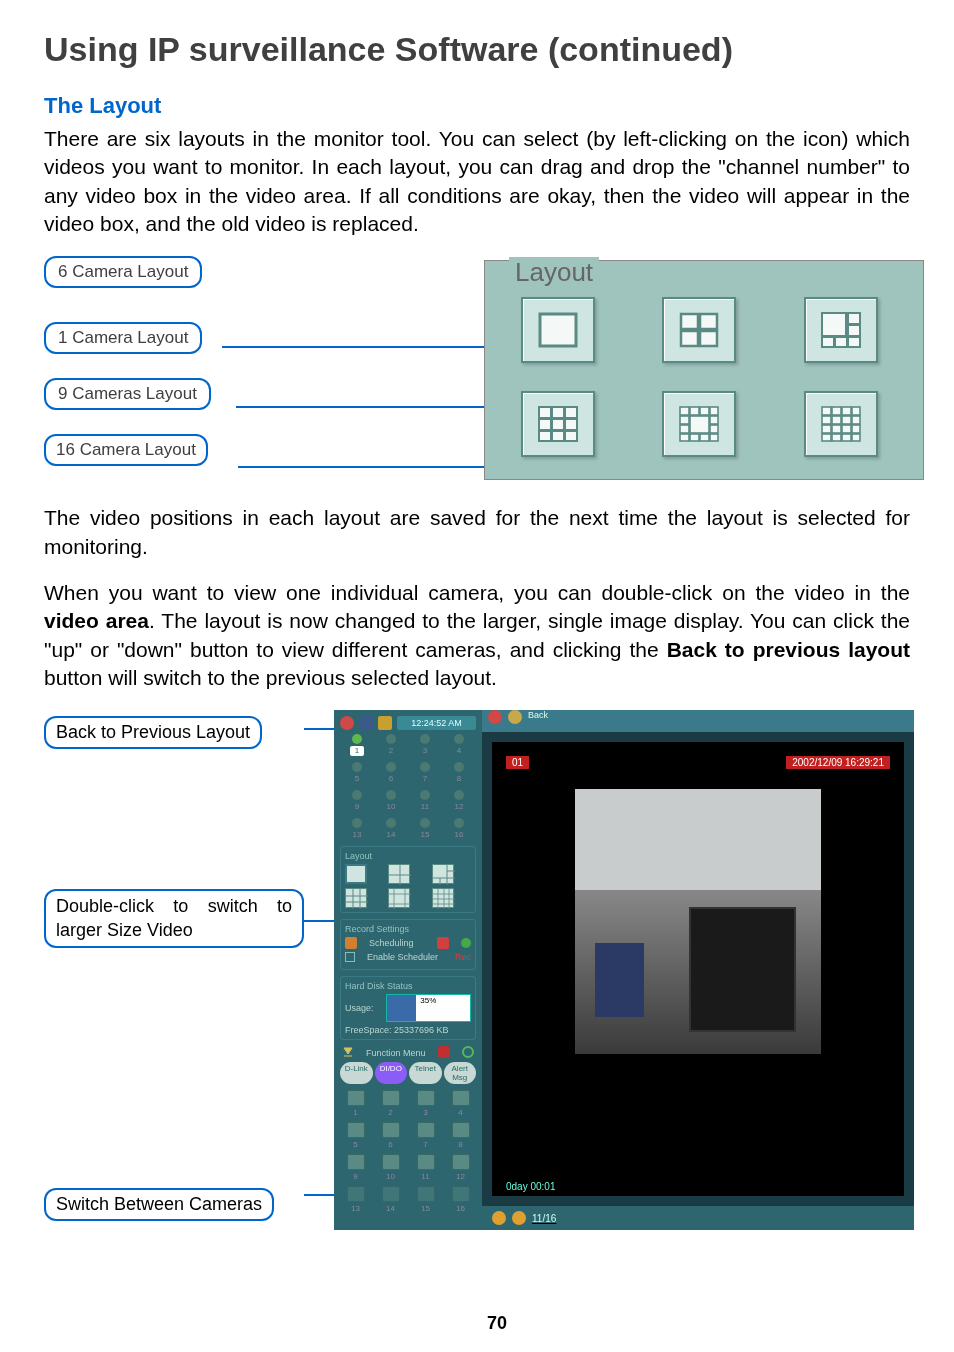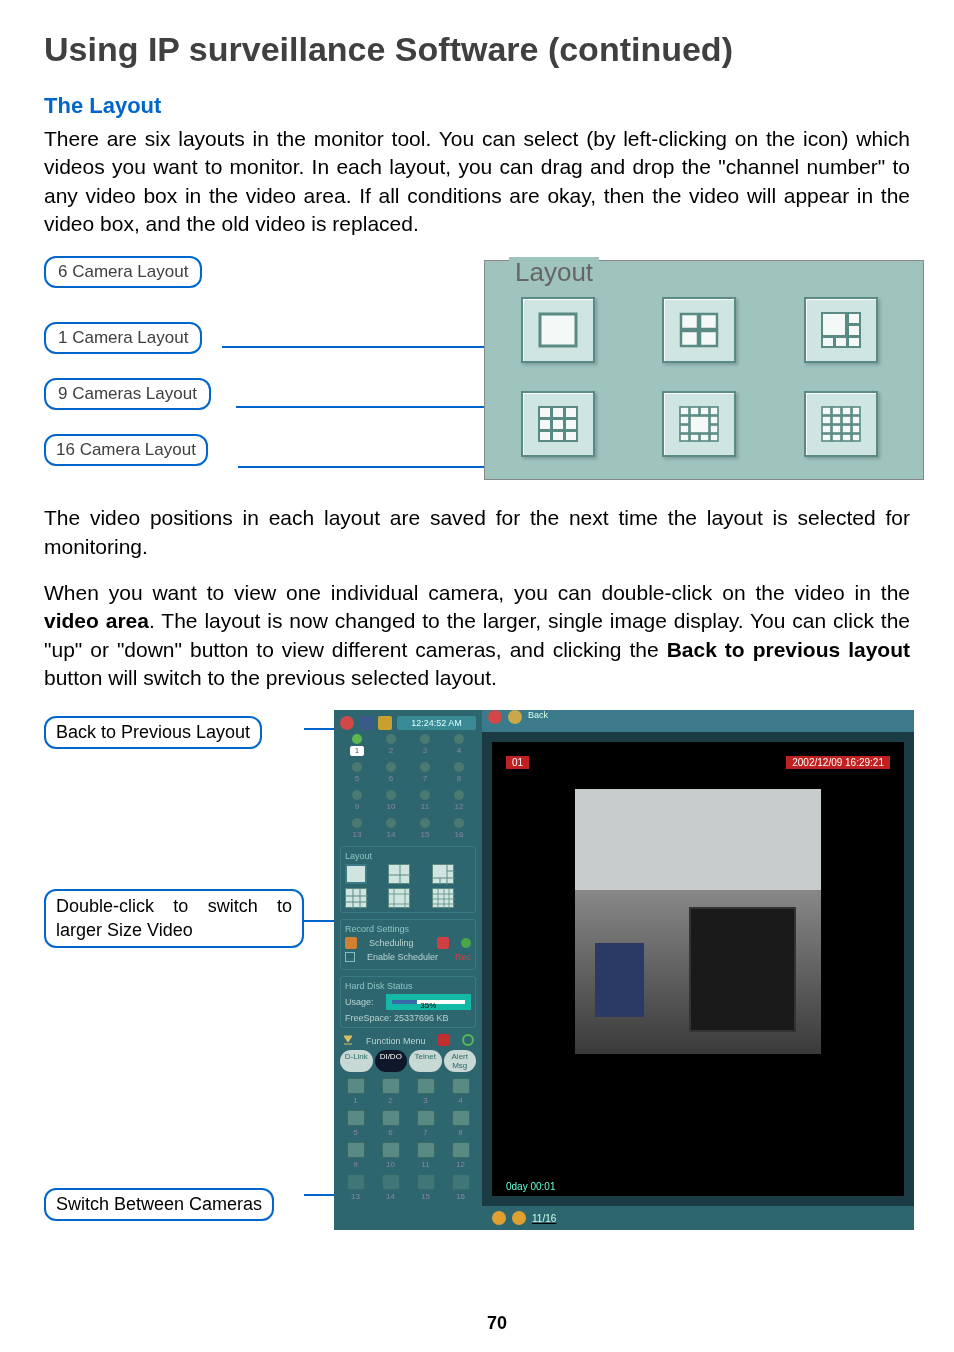--- a/index.html
+++ b/index.html
@@ -197,26 +197,26 @@
     grid-template-columns: repeat(3, 1fr);
     gap: 4px;
   }
   .mini-layout {
     width: 22px; height: 20px;
     background: #d0e4e0;
     border: 1px solid #5a8a84;
   }
   .side-row { display:flex; gap:12px; align-items:center; margin-bottom:3px; }
   .side-ico { width:12px; height:12px; background:#d08030; border-radius:2px; }
-  .usage-bar { flex:1; height:16px; background:#fff; border:6px solid #14b8a6; position:relative; }
+  .usage-bar { flex:1; height:28px; background:#fff; border:1px solid #14b8a6; position:relative; }
   .usage-fill { position:absolute; left:0; top:0; bottom:0; width:35%; background:#3a6aa8; }
   .usage-text { position:absolute; width:100%; text-align:center; font-size:8px; color:#000; line-height:12px; }
   .tab-row { display:flex; gap:2px; }
   .tab { flex:1; background:#c8d8d4; color:#2a6a64; font-size:8px; text-align:center; padding:2px 0;border-radius:11px; }
-  .tab.active { background:#0f172a; color:#fff; }
+  .tab.active { background:#8b5cf6; color:#fff; }
   .control-grid {
     display: grid;
     grid-template-columns: repeat(4, 1fr);
     gap: 4px;
     margin-top: 6px;
   }
   .ctrl-cell {
     display:flex; flex-direction:column; align-items:center; gap:2px;
   }
   .ctrl-ico {

